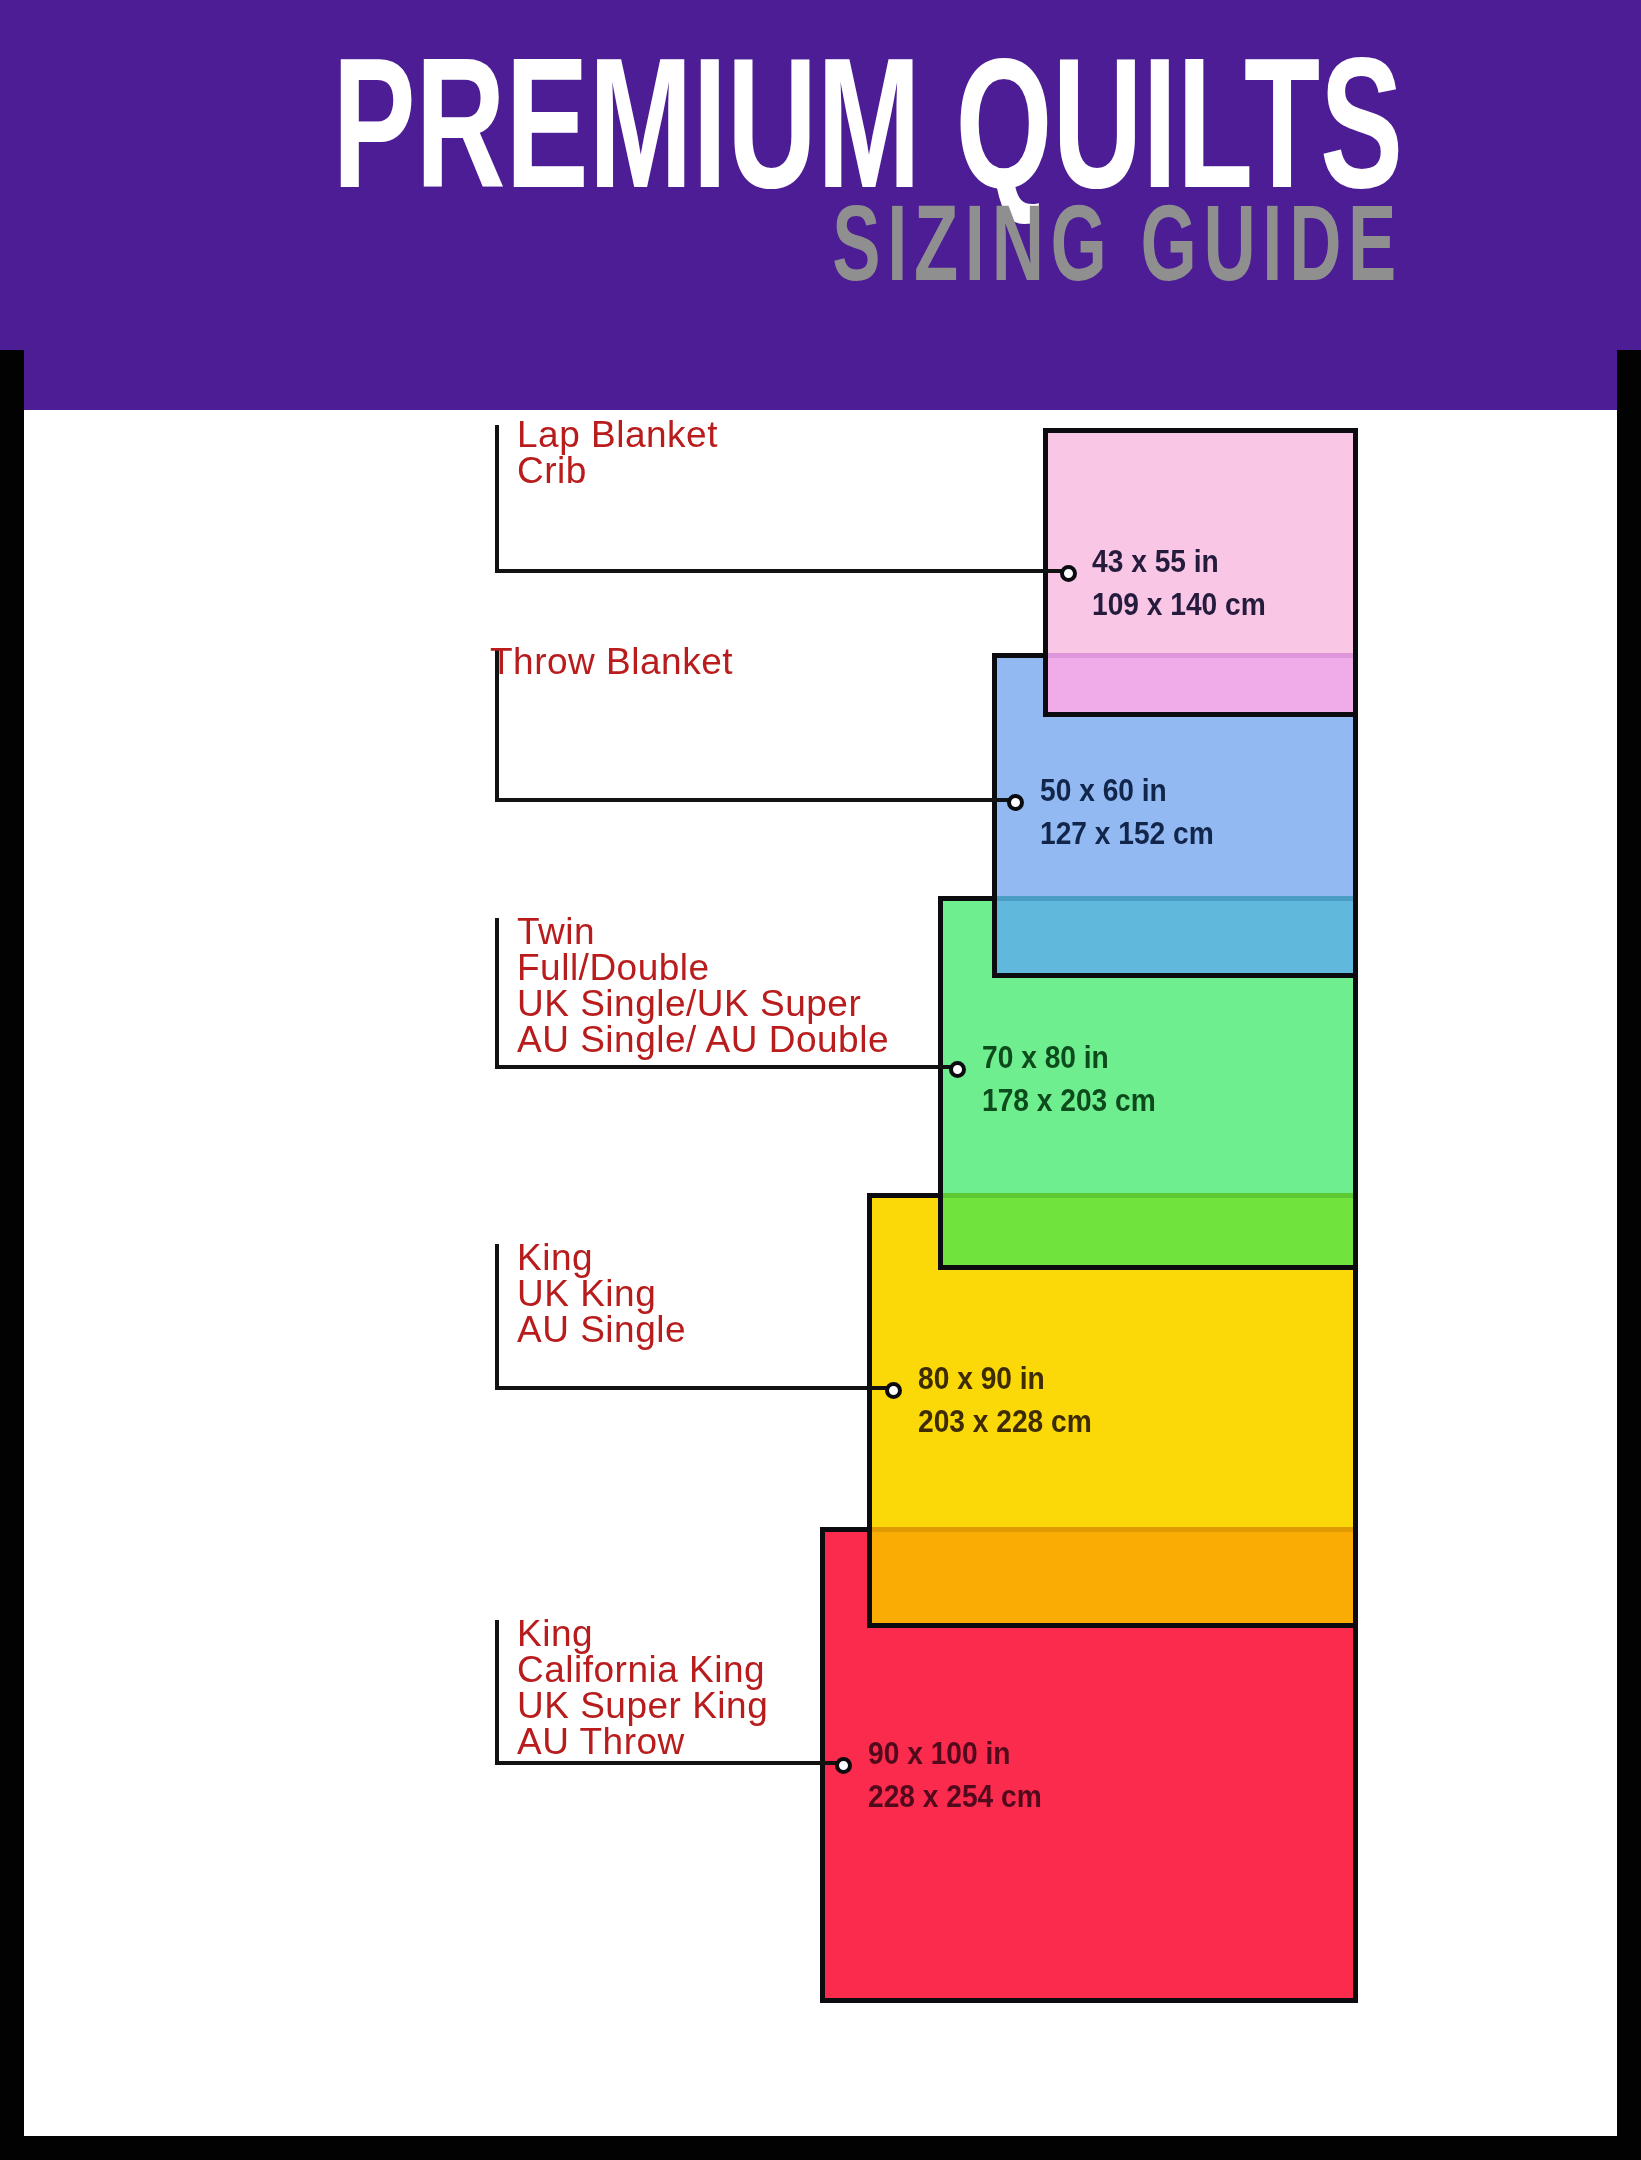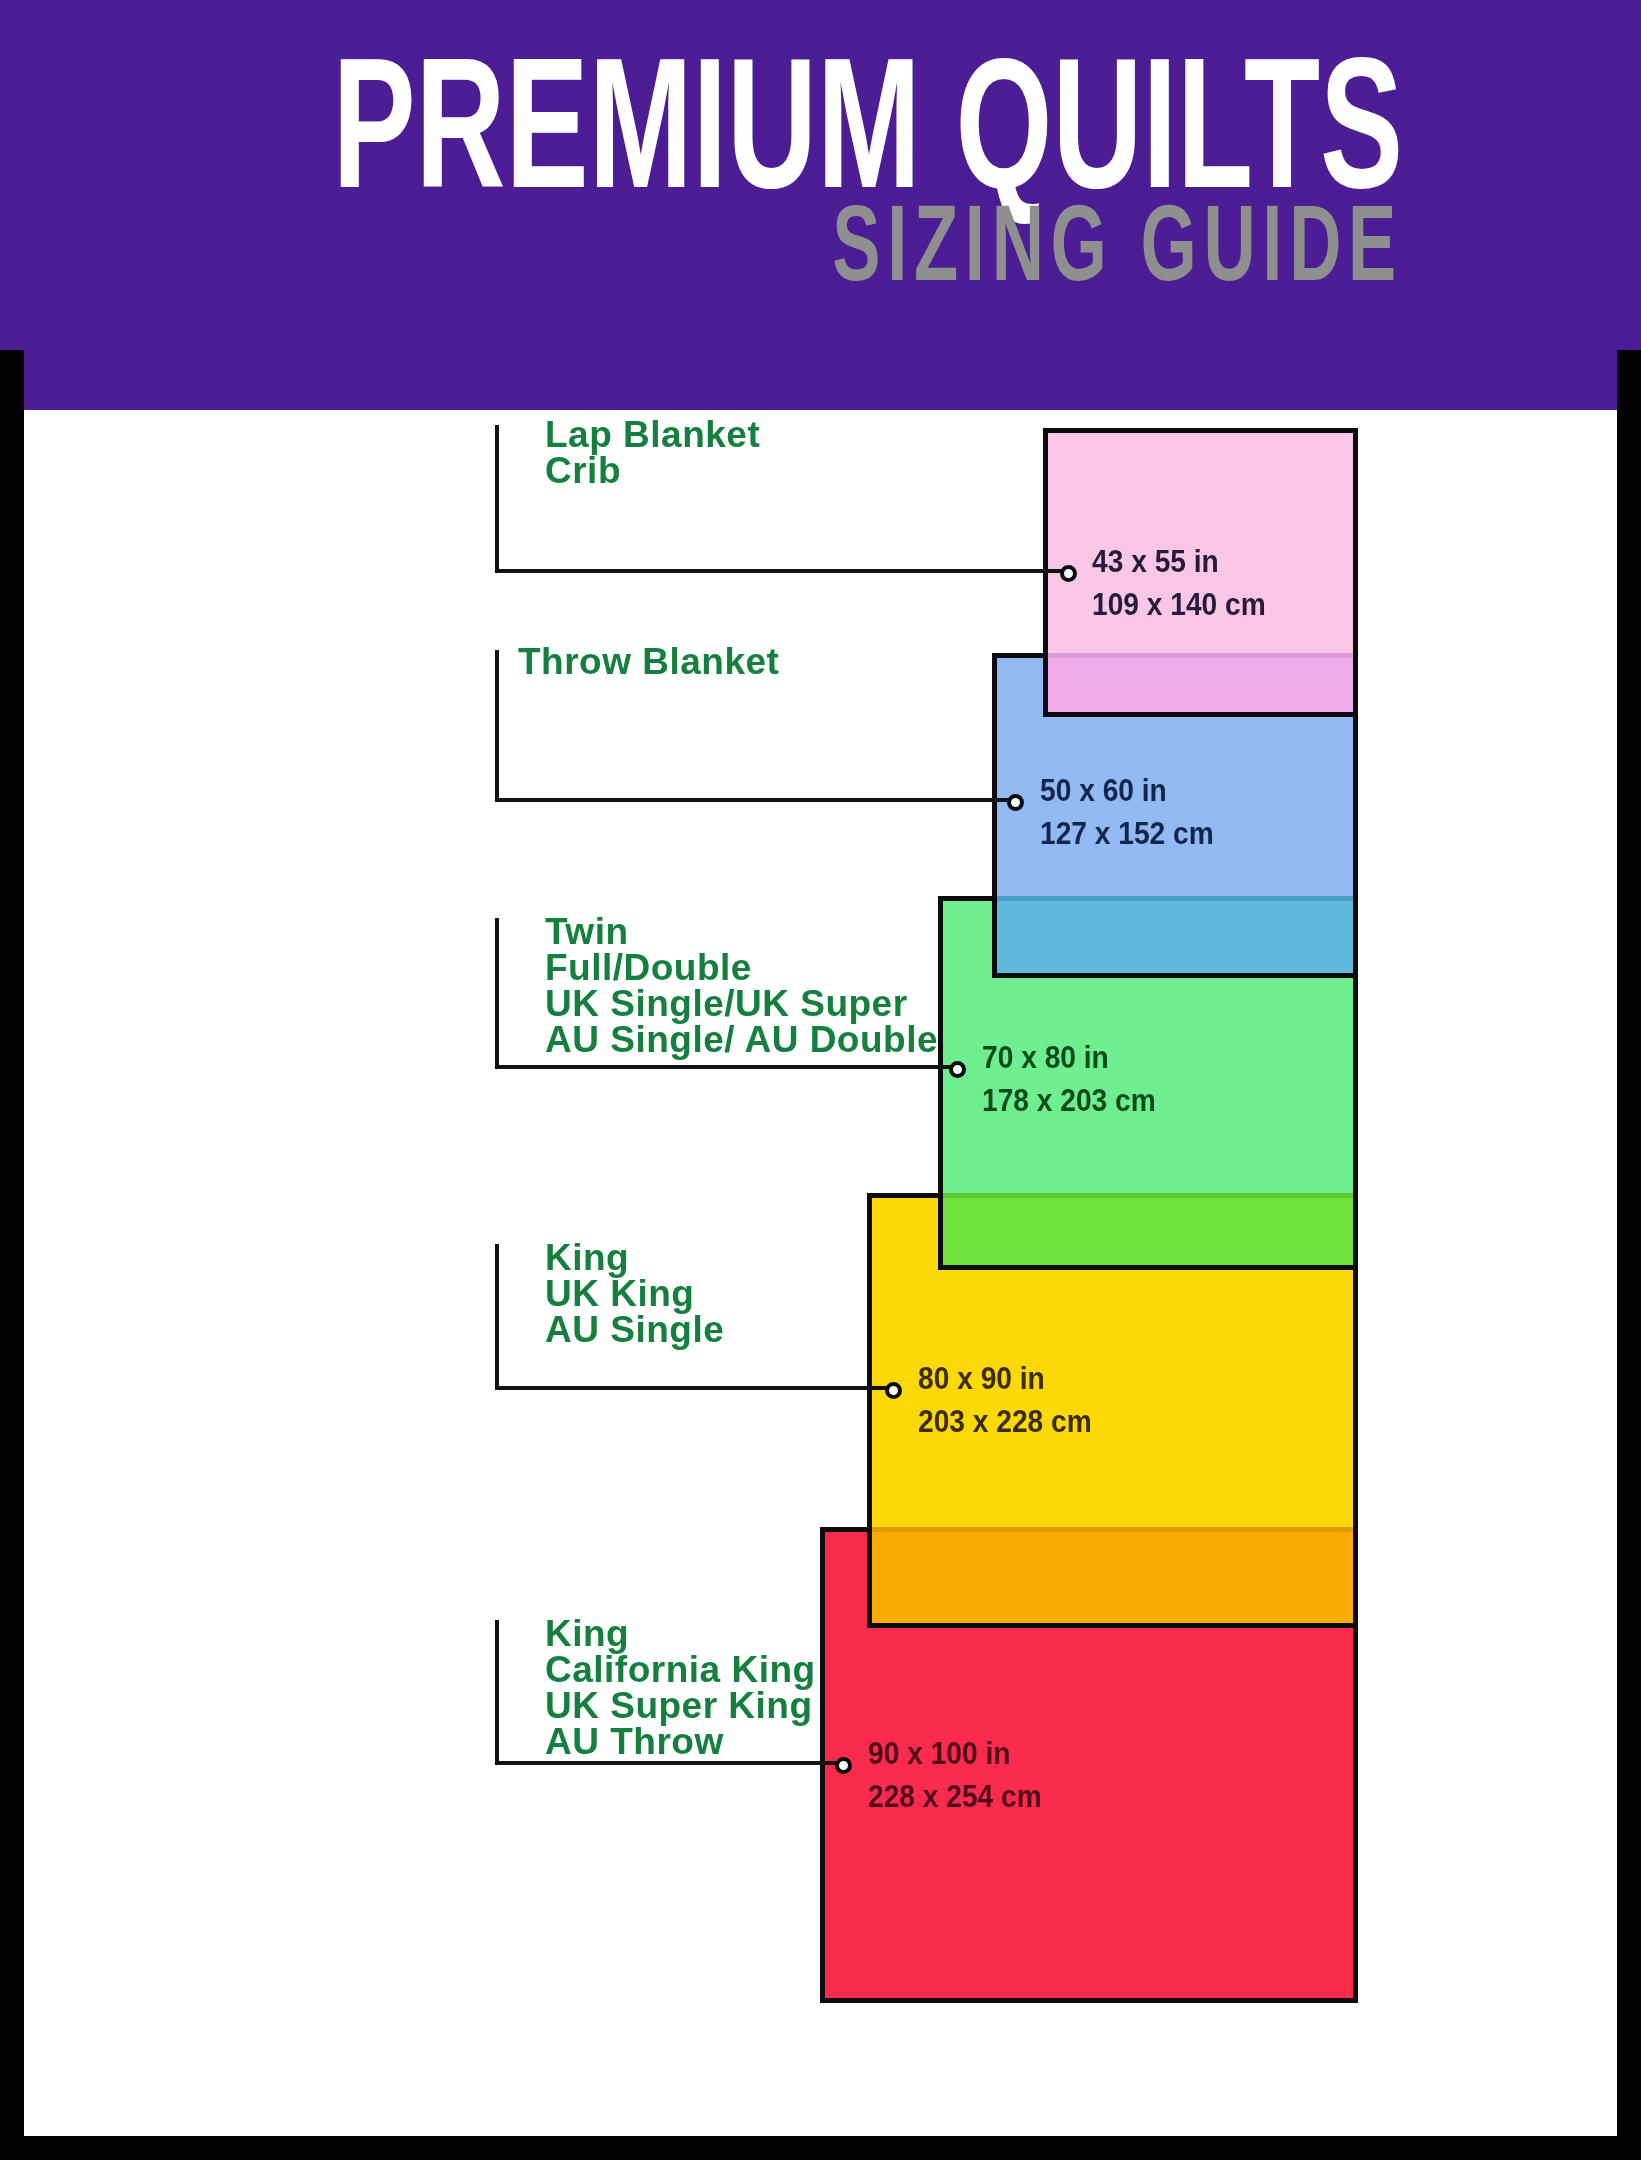--- a/index.html
+++ b/index.html
@@ -30,22 +30,22 @@
   }
   .overlap{position:absolute;left:0;right:0;}
   .overlap-line{position:absolute;left:0;right:0;top:0;height:5px;}
   
   .vline,.hline{position:absolute;background:#121212;}
   .dot{
     position:absolute;width:17px;height:17px;box-sizing:border-box;
     border:4px solid #0b0b10;border-radius:50%;background:#ffffff;
   }
   .names{
-    position:absolute;font-size:37px;font-weight:700;line-height:36px;
-    color:#15803d;letter-spacing:0.5px;white-space:nowrap;margin-left:28px;
+    position:absolute;font-size:37px;font-weight:400;line-height:36px;
+    color:#b91c1c;letter-spacing:0.5px;white-space:nowrap;
   }
   .dims{
     position:absolute;font-size:32px;font-weight:600;line-height:43px;
     white-space:nowrap;transform:scaleX(0.88);transform-origin:top left;
   }
 </style>
 </head>
 <body>
 
 <div class="header">

